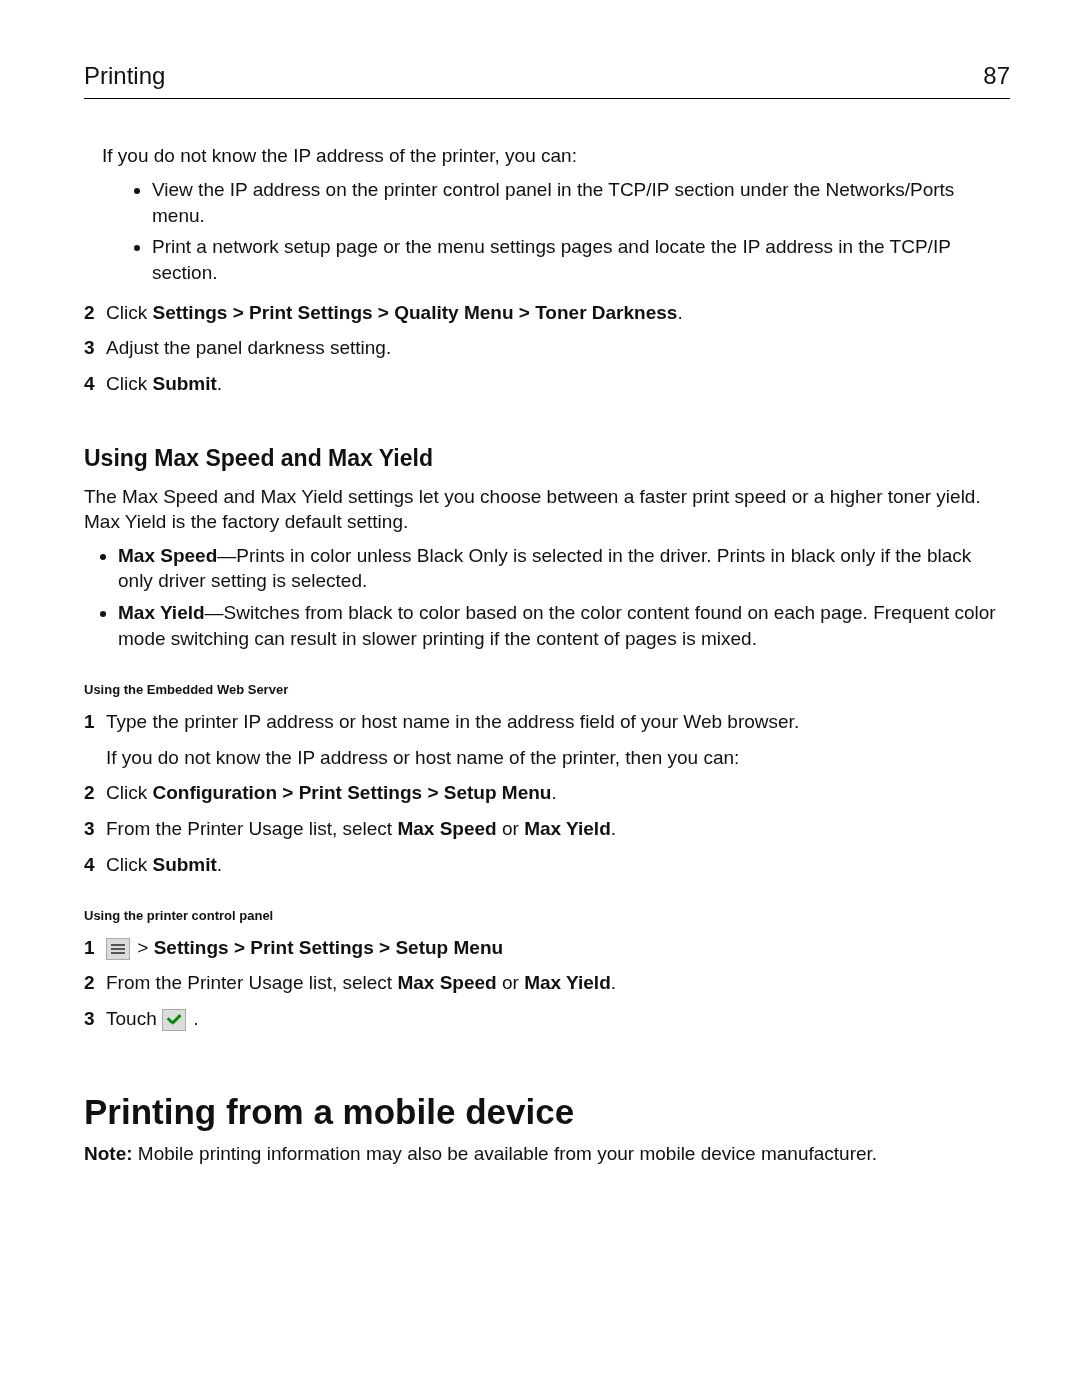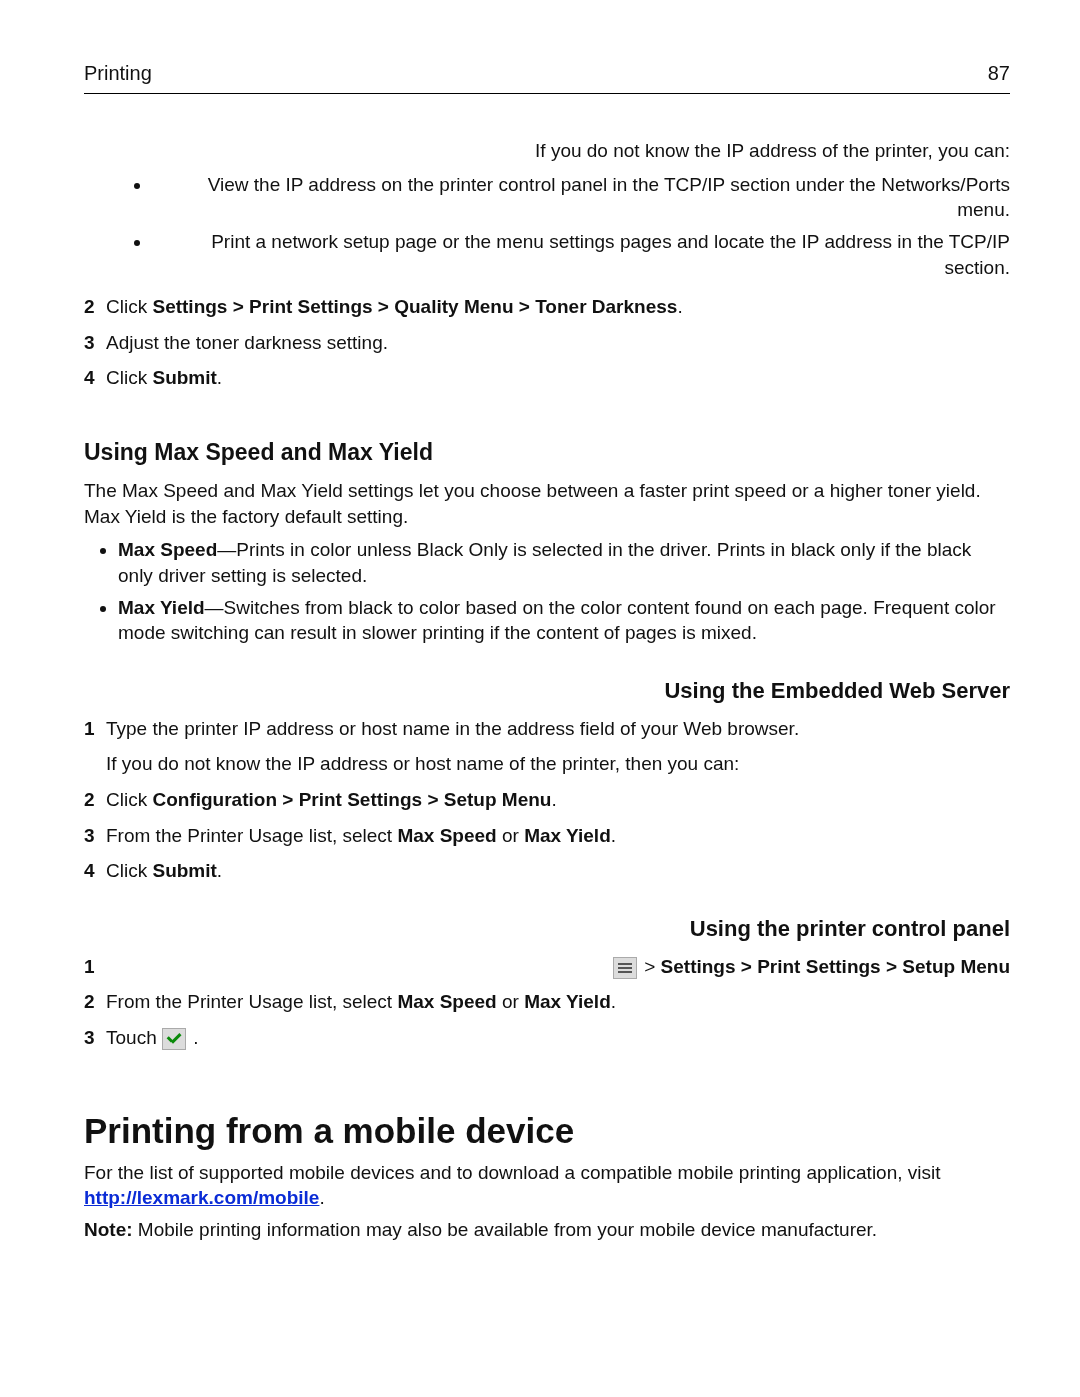--- a/index.html
+++ b/index.html
@@ -13,26 +13,26 @@
     width: 1080px;
   }
   .page {
     padding: 60px 70px 200px 84px;
     font-size: 19px;
     line-height: 1.35;
   }
   .running-head {
     display: flex;
     justify-content: space-between;
-    font-size: 20px;
+    font-size: 24px;
     padding-bottom: 6px;
     border-bottom: 1.5px solid #000;
     margin-bottom: 44px;
   }
-  .indent-1 { margin-left: 18px; text-align: right; }
+  .indent-1 { margin-left: 18px; }
   ul.bullets {
     list-style: disc;
     padding-left: 50px;
     margin: 8px 0 14px 0;
   }
   ul.bullets li {
     margin-bottom: 6px;
   }
   ol.steps {
     list-style: none;
@@ -53,25 +53,24 @@
   .sub-p {
     margin: 10px 0 6px 0;
   }
   h2.section {
     font-size: 23px;
     font-weight: 700;
     margin-top: 46px;
     margin-bottom: 10px;
   }
   h3.subsection {
-    font-size: 22px;
+    font-size: 13px;
     font-weight: 700;
     margin-top: 30px;
     margin-bottom: 10px;
-    text-align: right;
   }
   h1.big {
     font-size: 35px;
     font-weight: 700;
     margin-top: 56px;
     margin-bottom: 4px;
   }
   .bold { font-weight: 700; }
   a.link {
     color: #0a2bd6;
@@ -141,21 +140,21 @@
       <li>View the IP address on the printer control panel in the TCP/IP section under the Networks/Ports menu.</li>
       <li>Print a network setup page or the menu settings pages and locate the IP address in the TCP/IP section.</li>
     </ul>
   </div>
 
   <ol class="steps">
     <li><span class="num">2</span>
       <span><span>Click </span><span class="bold">Settings &gt; Print Settings &gt; Quality Menu &gt; Toner Darkness</span><span>.</span></span>
     </li>
     <li><span class="num">3</span>
-      <span>Adjust the toner darkness setting.</span>
+      <span>Adjust the panel darkness setting.</span>
     </li>
     <li><span class="num">4</span>
       <span><span>Click </span><span class="bold">Submit</span><span>.</span></span>
     </li>
   </ol>
 
   <h2 class="section">Using Max Speed and Max Yield</h2>
   <p>The Max Speed and Max Yield settings let you choose between a faster print speed or a higher toner yield. Max Yield is the factory default setting.</p>
   <ul class="bullets" style="padding-left:34px;">
     <li><span class="bold">Max Speed</span><span>—Prints in color unless Black Only is selected in the driver. Prints in black only if the black only driver setting is selected.</span></li>
@@ -189,19 +188,16 @@
     <li><span class="num">2</span>
       <span><span>From the Printer Usage list, select </span><span class="bold">Max Speed</span><span> or </span><span class="bold">Max Yield</span><span>.</span></span>
     </li>
     <li><span class="num">3</span>
       <span><span>Touch </span><span class="icon-box check-mark"></span><span> .</span></span>
     </li>
   </ol>
 
   <h1 class="big">Printing from a mobile device</h1>
   <p>
-    <span>For the list of supported mobile devices and to download a compatible mobile printing application, visit </span><a class="link" href="#">http://lexmark.com/mobile</a><span>.</span>
-  </p>
-  <p>
     <span class="bold">Note:</span><span> Mobile printing information may also be available from your mobile device manufacturer.</span>
   </p>
 
 </div>
 
 </body></html>

